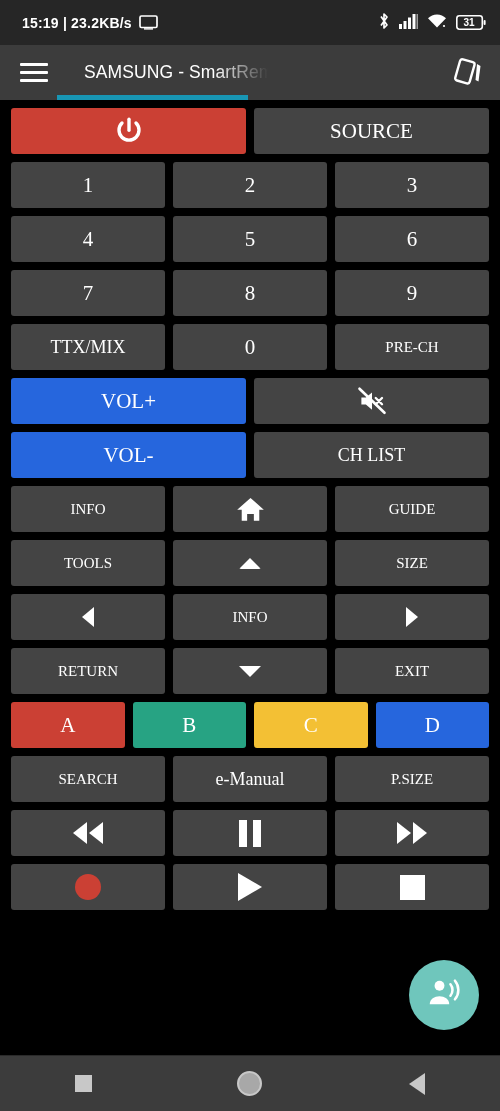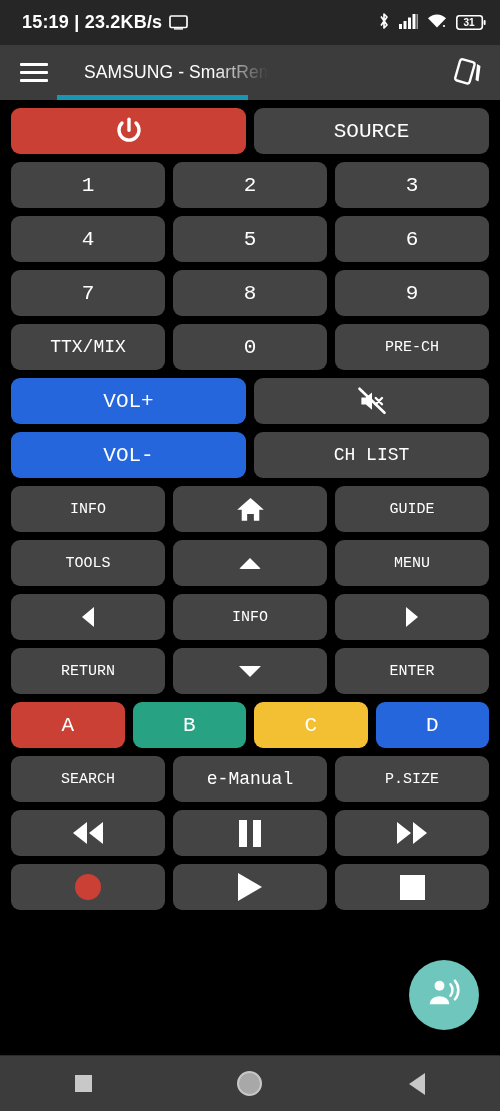--- a/index.html
+++ b/index.html
@@ -12,21 +12,21 @@
   .phone { position: relative; width: 500px; height: 1111px; background: #000; }
 
   
   .statusbar {
     height: 45px; background: #262626;
     display: flex; align-items: center; justify-content: space-between;
     padding: 0 14px 0 22px;
   }
   .status-left { display: flex; align-items: center; gap: 0px; }
   .status-text {
-    color: #fff; font-size: 18px; font-weight: bold; letter-spacing: .2px;
+    color: #fff; font-size: 14px; font-weight: bold; letter-spacing: .2px;
     font-family: "Liberation Sans", sans-serif;
   }
   .monitor-icon { margin-left: 7px; display:flex; align-items:center; }
   .status-right { display: flex; align-items: center; gap: 9px; }
   .battery-wrap { position: relative; display: flex; align-items: center; justify-content: flex-end; }
   .battery-pct {
     position: absolute; left: 0; top: 0; width: 26px; height: 14px;
     display: flex; align-items: center; justify-content: center;
     color: #fff; font-size: 10px; font-weight: bold;
   }
@@ -59,24 +59,24 @@
   }
   .cards-icon {
     position: absolute; right: 16px; top: 50%; transform: translateY(-50%);
     width: 34px; height: 34px;
   }
 
   
   .remote { padding: 8px 11px 0 11px; }
   .row { display: flex; gap: 8px; margin-bottom: 8px; }
   .btn {
-    flex: 1; height: 46px; border-radius: 9px; background: #444444;
+    flex: 1; height: 46px; border-radius: 3px; background: #444444;
     display: flex; align-items: center; justify-content: center;
     color: #fff; font-size: 21px; border: none; outline: none;
-    font-family: Liberation Mono, monospace; cursor: pointer;
+    font-family: Liberation Serif, serif; cursor: pointer;
     position: relative; overflow: hidden;
   }
   .btn.small { font-size: 18px; }
   .btn.med   { font-size: 15px; }
   .btn.power { background: #cb4034; }
   .btn.blue  { background: #2666dd; }
   .btn.red   { background: #cb4034; }
   .btn.green { background: #27a383; }
   .btn.amber { background: #f3c034; }
   .btn.dblue { background: #2666dd; }
@@ -278,21 +278,21 @@
       <div class="row">
         <div class="btn med">
           <span>TOOLS</span>
         </div>
         <div class="btn">
           <span class="glyph">
             <div class="tri-up"></div>
           </span>
         </div>
         <div class="btn med">
-          <span>MENU</span>
+          <span>SIZE</span>
         </div>
       </div>
       <div class="row">
         <div class="btn">
           <span class="glyph">
             <div class="tri-left"></div>
           </span>
         </div>
         <div class="btn med">
           <span>INFO</span>
@@ -306,21 +306,21 @@
       <div class="row">
         <div class="btn med">
           <span>RETURN</span>
         </div>
         <div class="btn">
           <span class="glyph">
             <div class="tri-down"></div>
           </span>
         </div>
         <div class="btn med">
-          <span>ENTER</span>
+          <span>EXIT</span>
         </div>
       </div>
       <div class="row">
         <div class="btn red">
           <span>A</span>
         </div>
         <div class="btn green">
           <span>B</span>
         </div>
         <div class="btn amber">

